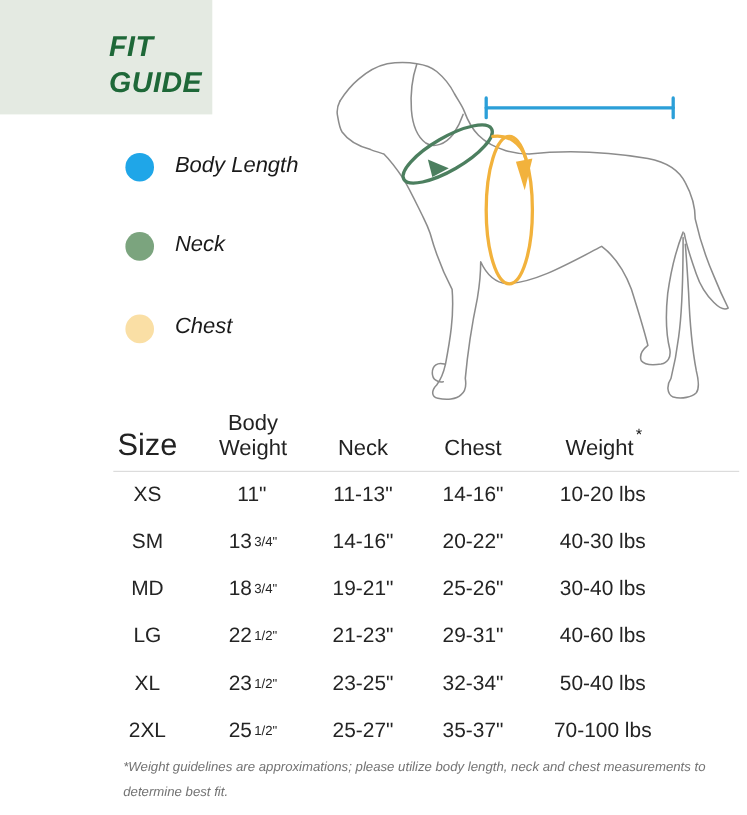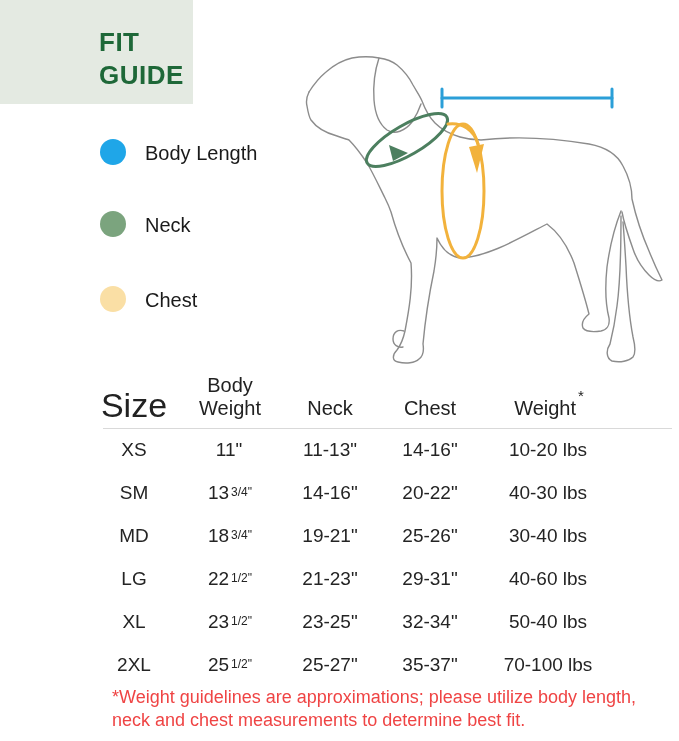--- a/index.html
+++ b/index.html
@@ -8,46 +8,46 @@
     font-family:"Liberation Sans",sans-serif;color:#1f1f1f;
   }
   
   .fitbox{position:absolute;left:0;top:0;width:193px;height:104px;}
   .fitbox .t{
     position:absolute;left:99px;top:26px;font-size:26px;font-weight:bold;
     line-height:33px;letter-spacing:.5px;
   }
   .fitbox .t span{display:block;}
   
-  .legend-item{position:absolute;left:100px;display:flex;align-items:flex-end;height:26px;}
+  .legend-item{position:absolute;left:114px;display:flex;align-items:flex-start;height:26px;font-style:italic;}
   .legend-dot{width:26px;height:26px;border-radius:50%;flex:0 0 auto;}
   .legend-label{margin-left:19px;font-size:20px;color:#1a1a1a;white-space:nowrap;}
   
   .dog{position:absolute;left:290px;top:40px;width:390px;height:330px;}
   
   .col{position:absolute;top:363px;text-align:center;}
   .col .hd{height:65px;display:flex;flex-direction:column;justify-content:flex-end;
     align-items:center;padding-bottom:8px;box-sizing:border-box;font-size:20px;line-height:23px;color:#222;}
-  .col .hd.size-hd{font-size:34px;line-height:30px;}
+  .col .hd.size-hd{font-size:28px;line-height:30px;}
   .col .cell{height:43px;display:flex;align-items:center;justify-content:center;
     font-size:19px;color:#242424;white-space:nowrap;}
   .col .cell sup{font-size:12px;line-height:0;position:relative;top:-1px;margin-left:2px;}
   .hd .wrapw{position:relative;}
   .hd .wrapw sup{font-size:15px;position:relative;top:-6px;left:2px;}
   .divider{position:absolute;left:103px;top:428px;width:569px;height:0;border-top:1.5px solid #d9d9d9;}
-  .footnote{position:absolute;left:112px;top:686px;width:560px;font-size:18px;
-    line-height:22.5px;color:#ef4444;}
+  .footnote{position:absolute;left:112px;top:686px;width:560px;font-size:12px;
+    line-height:22.5px;color:#737373;font-style:italic;}
 </style>
 </head>
 <body>
 
 <div id="stage">
 
   <div class="fitbox" style="background: rgb(228, 234, 226);">
-    <div class="t" style="color: rgb(30, 104, 56);">
+    <div class="t" style="color: rgb(30, 104, 56); font-style: italic;">
       <span>FIT</span>
       <span>GUIDE</span>
     </div>
   </div>
 
   <div class="legend-item" style="top:139px">
     <span class="legend-dot" style="background: rgb(31, 166, 232);"></span>
     <span class="legend-label">Body Length</span>
   </div>
   <div class="legend-item" style="top:211px">

